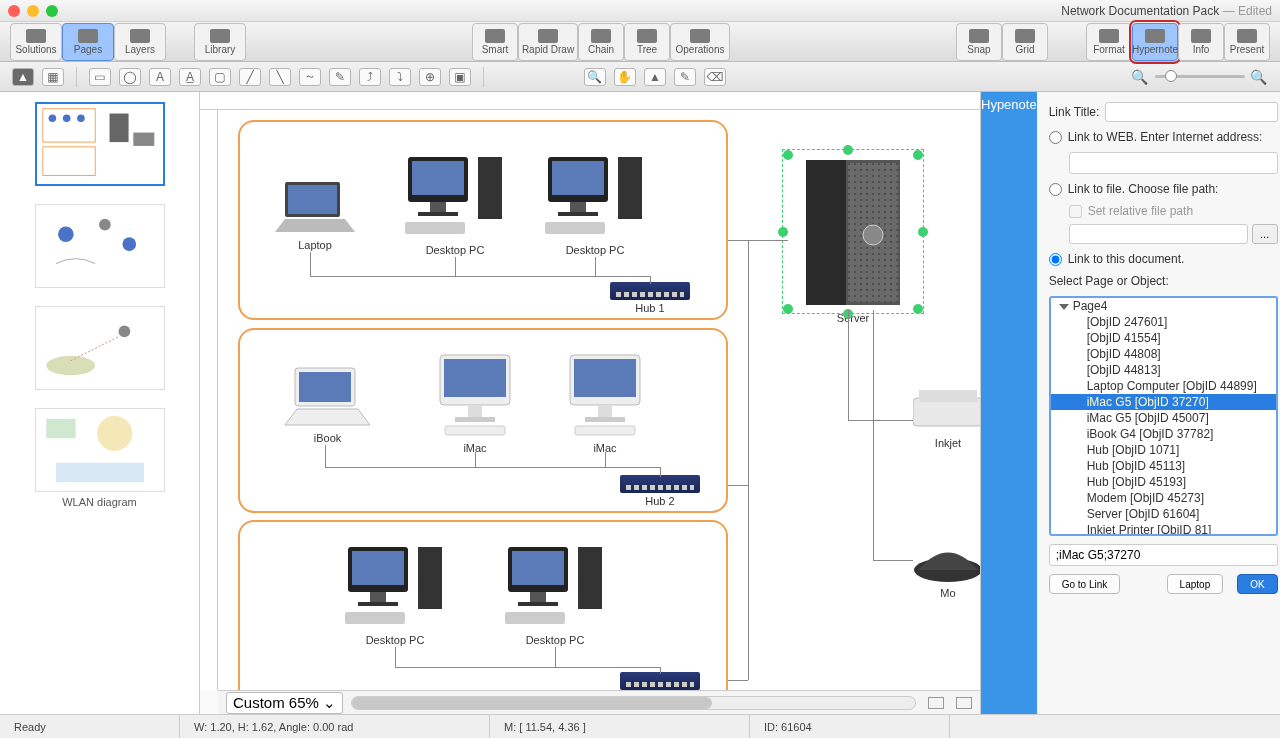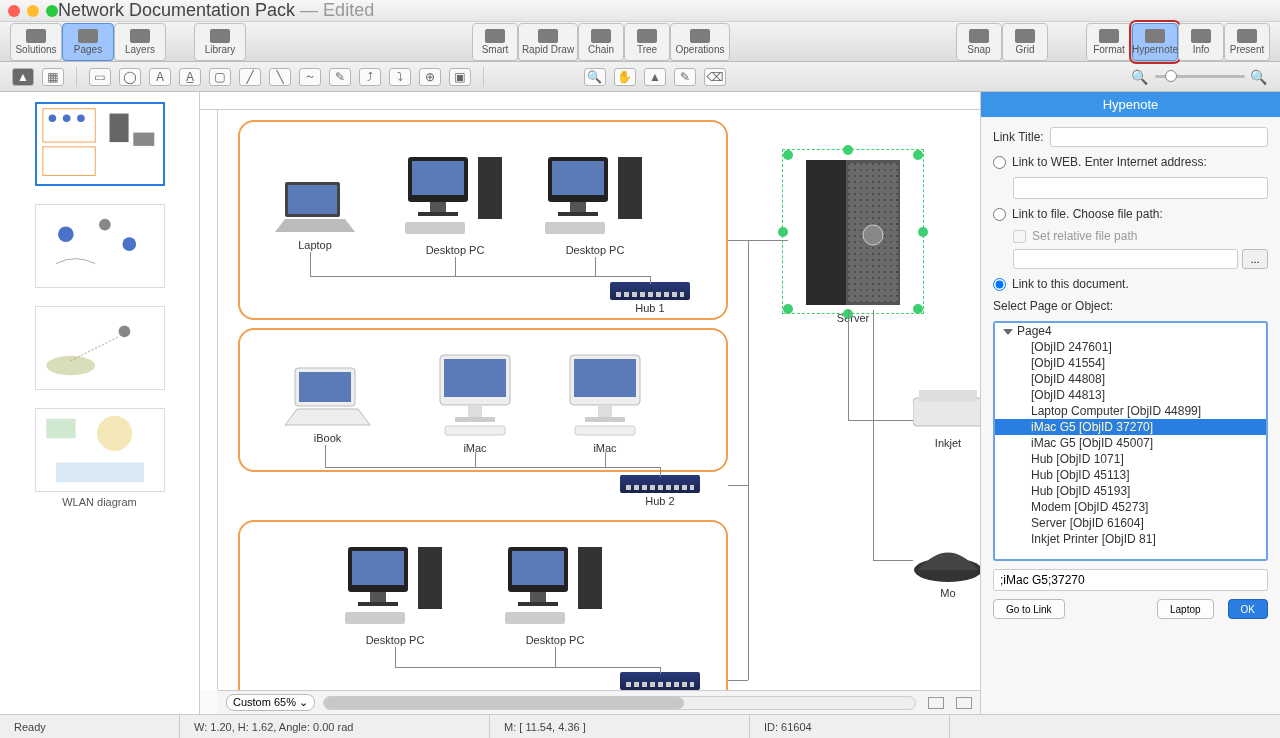--- a/index.html
+++ b/index.html
@@ -1,21 +1,21 @@
 <!DOCTYPE html>
 <html><head>
 <meta charset="utf-8">
 <style>
 * { box-sizing: border-box; margin: 0; padding: 0; font-family: -apple-system, "Helvetica Neue", Arial, sans-serif; }
 html, body { width: 1280px; height: 738px; overflow: hidden; background: #ececec; }
 .titlebar { height: 22px; background: linear-gradient(#f7f7f7,#e6e6e6); display:flex; align-items:center; padding:0 8px; border-bottom:1px solid #cfcfcf;}
 .traffic { display:flex; gap:7px; }
 .dot { width:12px; height:12px; border-radius:50%; }
 .dot.red{background:#ff5f57;} .dot.yellow{background:#ffbd2e;} .dot.green{background:#28c940;}
-.title { flex:1; text-align:left; font-size:18px; color:#444; }
+.title { flex:1; text-align:right; font-size:12px; color:#444; }
 .title .edited{ color:#999; }
 .toolbar { height:40px; background:linear-gradient(#f4f4f4,#dcdcdc); border-bottom:1px solid #bcbcbc; display:flex; align-items:center; padding:0 10px; gap:4px;}
 .toolbar .group{ display:flex; gap:0;}
 .tb-btn { display:flex; flex-direction:column; align-items:center; justify-content:center; width:52px; height:38px; border:1px solid #c0c0c0; background:#f2f2f2; border-radius:4px; font-size:10px; color:#555; }
 .tb-btn.small{ width:46px;}
 .tb-btn.active{ background:#9fc5ff; border-color:#5a8de0;}
 .tb-btn .ico{ width:20px; height:14px; background:#7c7c7c; border-radius:2px; margin-bottom:1px;}
 .tb-btn.hyper{ outline:2px solid #c12b2b; outline-offset:1px;}
 .spacer{flex:1;}
 .tooltoolbar{ height:30px; background:linear-gradient(#f2f2f2,#e2e2e2); border-bottom:1px solid #c0c0c0; display:flex; align-items:center; padding:0 12px; gap:8px;}
@@ -37,24 +37,24 @@
 .ruler-v{ width:18px; background:#fff; border-right:1px solid #ccc; position:absolute; top:18px; bottom:24px; left:0;}
 .canvas{ position:absolute; left:18px; right:0; top:18px; bottom:24px; background:#fff; overflow:hidden;}
 .cluster{ position:absolute; border:2px solid #f0a050; border-radius:16px; background:#fff;}
 .dev{ position:absolute; display:flex; flex-direction:column; align-items:center; font-size:11px; color:#333;}
 .dev .lbl{ margin-top:2px;}
 .sel-handles .h{ width:10px; height:10px; background:#3cd070; border-radius:50%; position:absolute;}
 .hub{ width:80px; height:18px; background:linear-gradient(#2a3a7a,#1a2550); border-radius:2px; position:relative;}
 .hub::after{content:""; position:absolute; left:6px; right:6px; bottom:3px; height:5px; background:repeating-linear-gradient(90deg,#ccc 0 5px,transparent 5px 8px);}
 .wire{ position:absolute; background:#888;}
 .scrollbar-h{ position:absolute; left:18px; right:0; bottom:0; height:24px; background:#f4f4f4; border-top:1px solid #ccc; display:flex; align-items:center; gap:8px; padding:0 8px;}
-.scrollbar-h .zoomsel{ font-size:11px; border:1px solid #bbb; background:#fff; padding:1px 6px; border-radius:8px;}
+.scrollbar-h .zoomsel{ font-size:15px; border:1px solid #bbb; background:#fff; padding:1px 6px; border-radius:3px;}
 .scrollbar-h .track{ flex:1; height:14px; background:#eee; border:1px solid #ccc; border-radius:7px; position:relative;}
 .scrollbar-h .thumb2{ position:absolute; left:0; width:360px; top:0; bottom:0; background:#c8c8c8; border-radius:7px;}
-.rightpanel{ width:300px; background:#f7f7f7; border-left:1px solid #ccc; display:flex; flex-direction:column;}
+.rightpanel{ width:300px; background:#f7f7f7; border-left:1px solid #ccc; display:flex; flex-direction:row;}
 .rp-head{ background:#3a95e8; color:#fff; font-size:13px; text-align:center; padding:5px 0;}
 .rp-body{ padding:10px 12px; font-size:12px; color:#333; display:flex; flex-direction:column; gap:8px;}
 .rp-row{ display:flex; align-items:center; gap:6px;}
 .rp-row input[type=text]{ flex:1; height:20px; border:1px solid #ccc; background:#fff; border-radius:3px; padding:0 4px; font-size:11px;}
 .rp-row input[type=radio]{ width:13px; height:13px;}
 .rp-row label{ font-size:12px;}
 .rp-inset{ margin-left:20px; display:flex; flex-direction:column; gap:6px;}
 .rp-inset .cb{ display:flex; gap:6px; align-items:center; color:#999;}
 .rp-inset .pathbox{ display:flex; gap:4px;}
 .rp-inset .pathbox input{ flex:1; height:20px; border:1px solid #ccc; background:#fff; border-radius:3px;}
@@ -277,21 +277,21 @@
           <div class="hub"></div>
           <span class="lbl">Hub 1</span>
         </div>
         <div class="wire" style="left:70px; top:130px; width:1px; height:24px"></div>
         <div class="wire" style="left:70px; top:154px; width:340px; height:1px"></div>
         <div class="wire" style="left:215px; top:135px; width:1px; height:20px"></div>
         <div class="wire" style="left:355px; top:135px; width:1px; height:20px"></div>
         <div class="wire" style="left:410px; top:154px; width:1px; height:8px"></div>
       </div>
 
-      <div class="cluster" style="left:20px; top:218px; width:490px; height:144px">
+      <div class="cluster" style="left:20px; top:218px; width:490px; height:185px">
         <div class="dev" style="left:40px; top:35px">
           <svg width="95" height="65" viewBox="0 0 95 65">
               <rect x="15" y="3" width="60" height="38" rx="3" fill="#eee" stroke="#bbb"></rect>
               <rect x="19" y="7" width="52" height="30" fill="#5a7bb8"></rect>
               <polygon points="5,60 90,60 78,44 17,44" fill="#eee" stroke="#bbb"></polygon>
             </svg>
           <span class="lbl">iBook</span>
         </div>
         <div class="dev" style="left:190px; top:20px">
           <svg width="90" height="90" viewBox="0 0 90 90">
@@ -453,20 +453,21 @@
       <div>Select Page or Object:</div>
       <div class="treebox" id="treebox">
         <div class="node l0"><span class="disclosure"></span><span>Page4</span></div>
       <div class="node l1">[ObjID 247601]</div>
           <div class="node l1">[ObjID 41554]</div>
           <div class="node l1">[ObjID 44808]</div>
           <div class="node l1">[ObjID 44813]</div>
           <div class="node l1">Laptop Computer [ObjID 44899]</div>
           <div class="node l1 sel">iMac G5 [ObjID 37270]</div>
           <div class="node l1">iMac G5 [ObjID 45007]</div>
+          <div class="node l1">iBook G4 [ObjID 37782]</div>
           <div class="node l1">Hub [ObjID 1071]</div>
           <div class="node l1">Hub [ObjID 45113]</div>
           <div class="node l1">Hub [ObjID 45193]</div>
           <div class="node l1">Modem [ObjID 45273]</div>
           <div class="node l1">Server [ObjID 61604]</div>
           <div class="node l1">Inkjet Printer [ObjID 81]</div>
         </div>
       <input type="text" class="rp-input-full" value=";iMac G5;37270" style="">
       <div class="rp-btns">
         <button>Go to Link</button>

